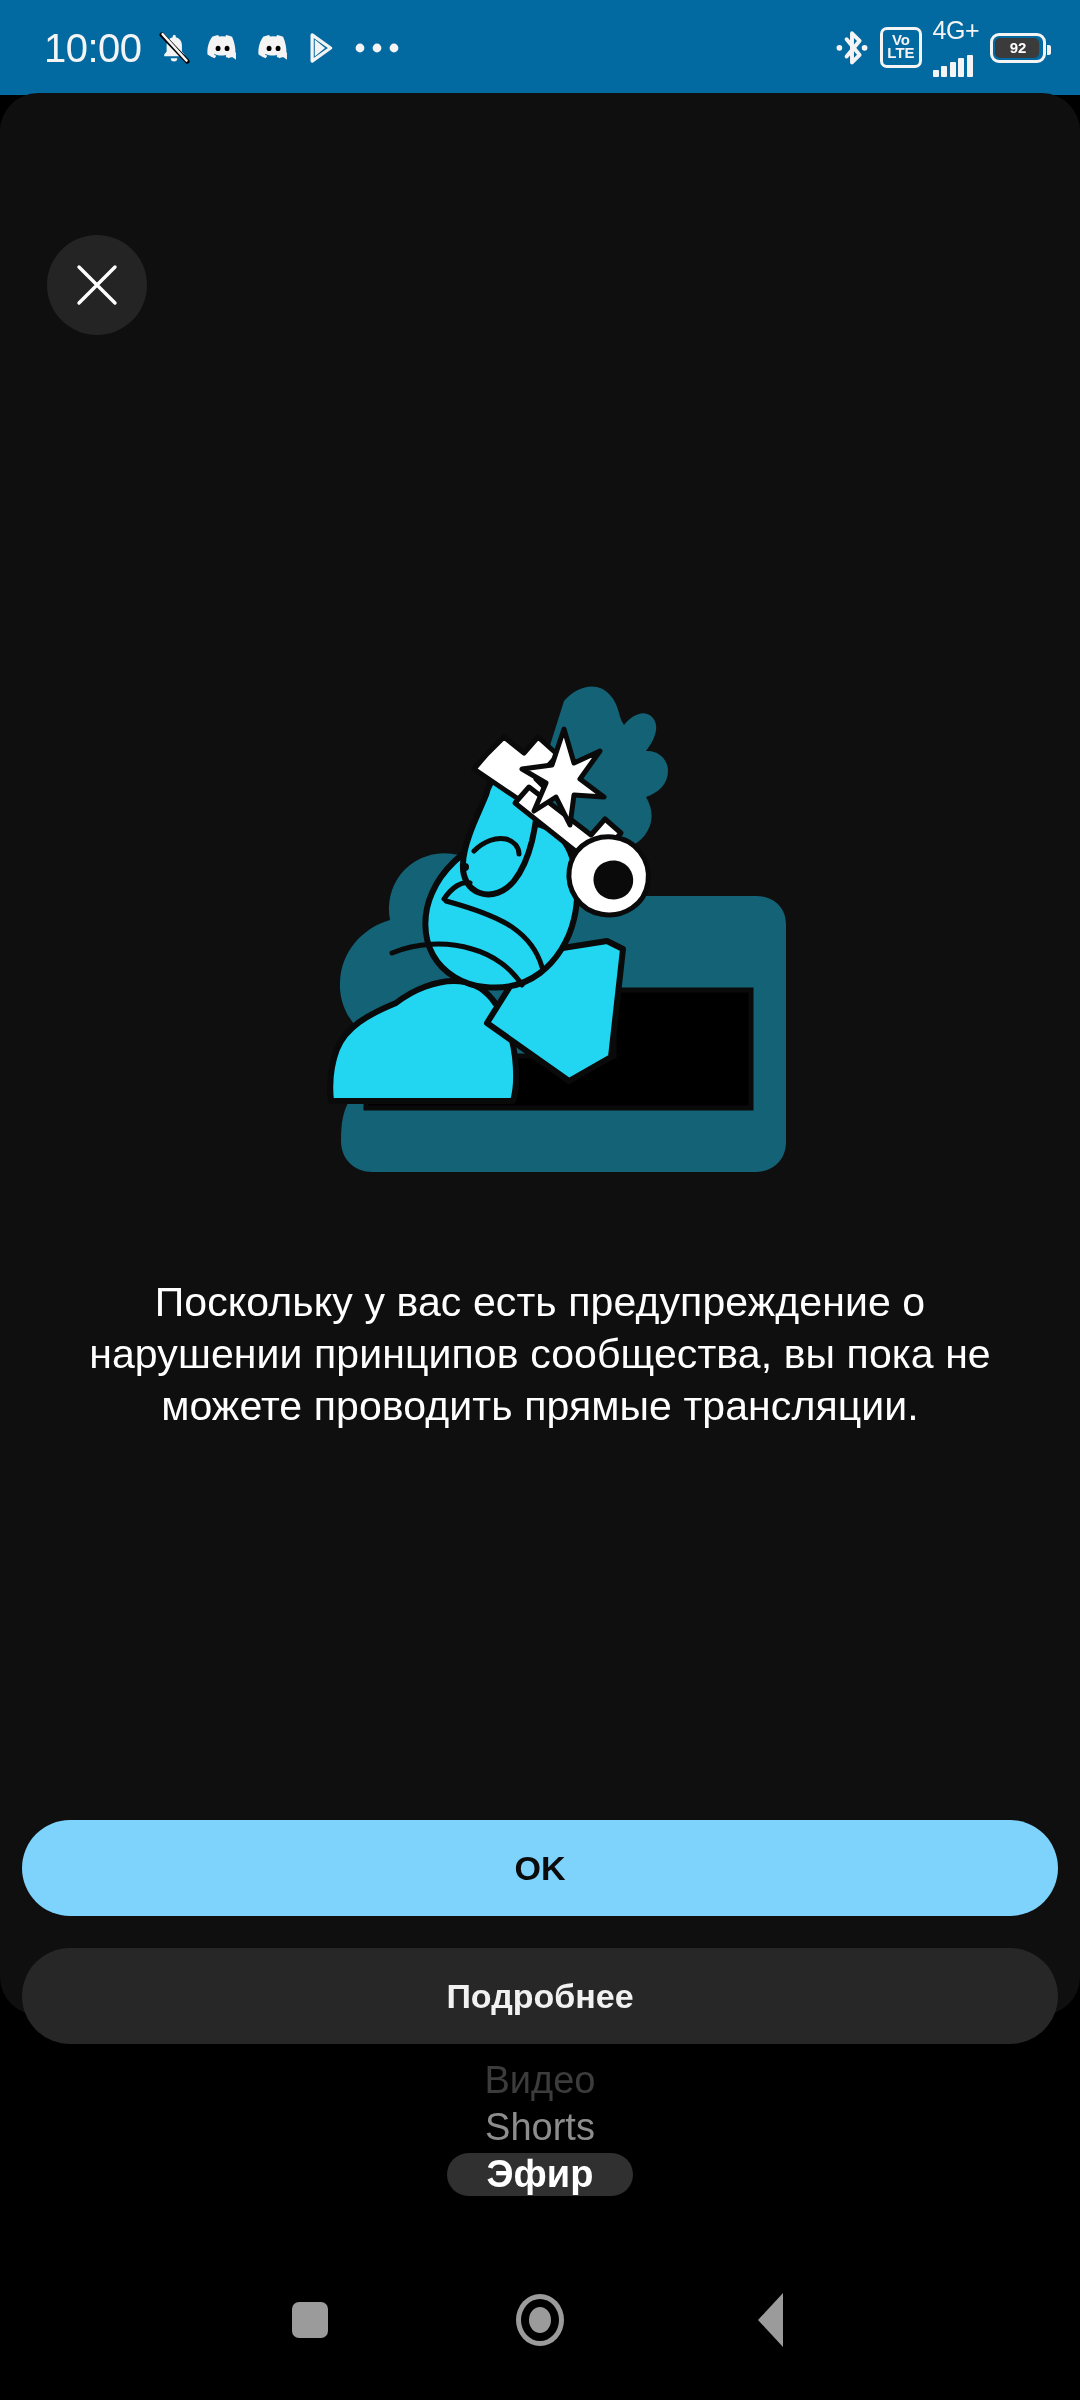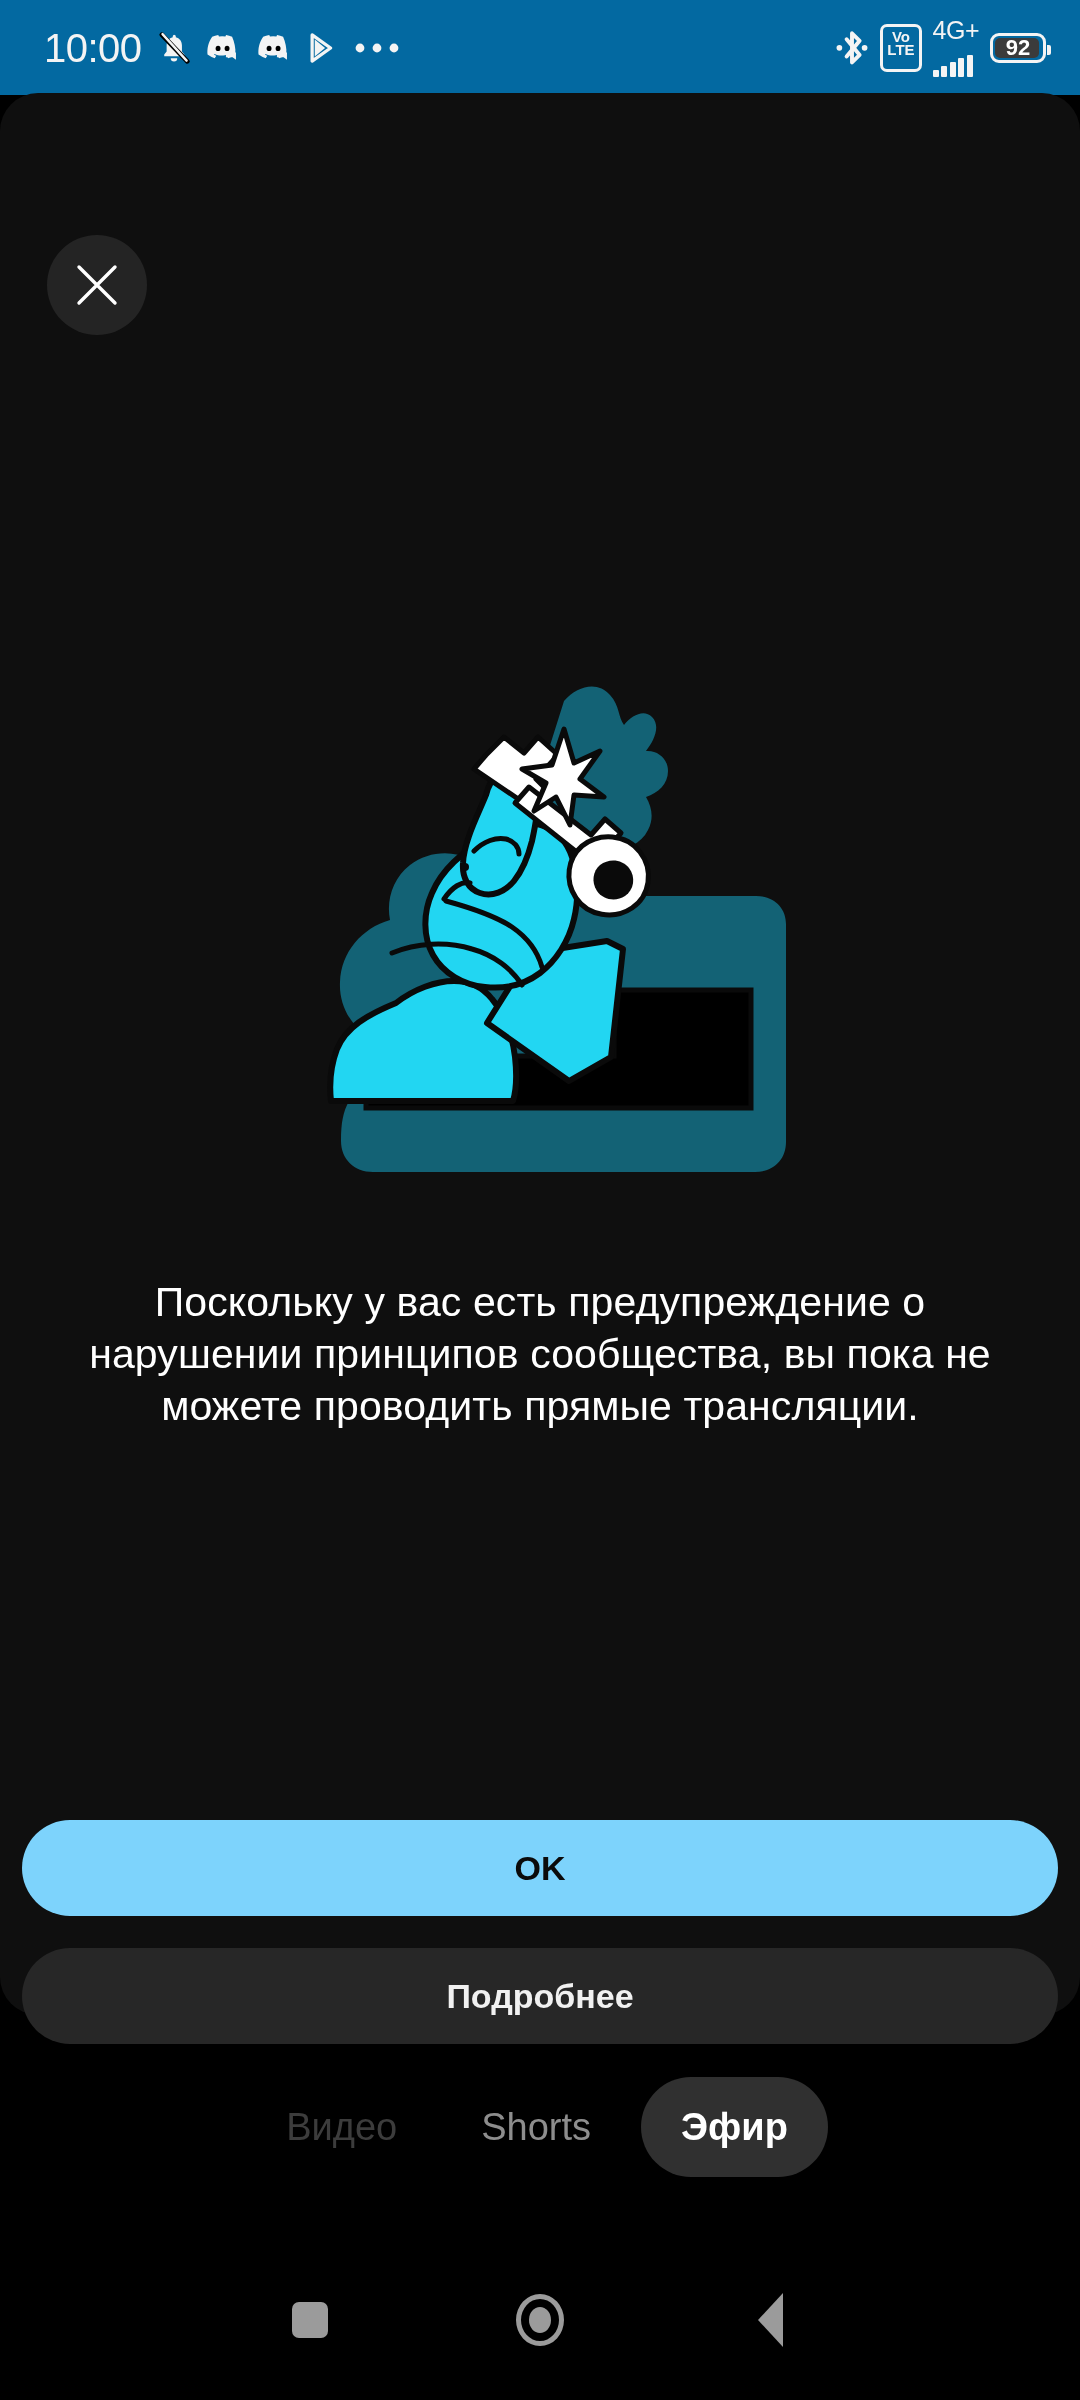--- a/index.html
+++ b/index.html
@@ -53,21 +53,21 @@
     gap: 11px;
   }
   .volte-badge {
     border: 3px solid #f4f4f4;
     border-radius: 7px;
     color: #f4f4f4;
     font-size: 15px;
     font-weight: 700;
     line-height: 13px;
     text-align: center;
-    padding: 3px 4px 13px 4px;
+    padding: 3px 4px 6px 4px;
     letter-spacing: 0px;
   }
   .net-wrap {
     display: flex;
     flex-direction: column;
     align-items: flex-start;
     justify-content: center;
     position: relative;
     height: 46px;
   }
@@ -117,21 +117,21 @@
   .battery-fill {
     position: absolute;
     left: 2px; top: 2px; bottom: 2px;
     width: 44px;
     background: #3b3b3b;
     border-radius: 5px;
   }
   .battery-text {
     position: relative;
     color: #ffffff;
-    font-size: 22px;
+    font-size: 15px;
     font-weight: 600;
     line-height: 1;
     z-index: 2;
   }
 
   
   .sheet {
     position: absolute;
     left: 0; top: 93px;
     width: 1080px;
@@ -201,21 +201,22 @@
 
   
   .tabs {
     position: absolute;
     left: 0; top: 2072px;
     width: 1080px;
     height: 110px;
     display: flex;
     align-items: center;
     justify-content: center;
-    gap: 16px;
+    gap: 4px;
+    flex-direction: column;
   }
   .tab {
     display: flex;
     align-items: center;
     justify-content: center;
     height: 100px;
     padding: 0 34px;
     font-size: 38px;
     font-weight: 500;
     color: #8d8d8d;

